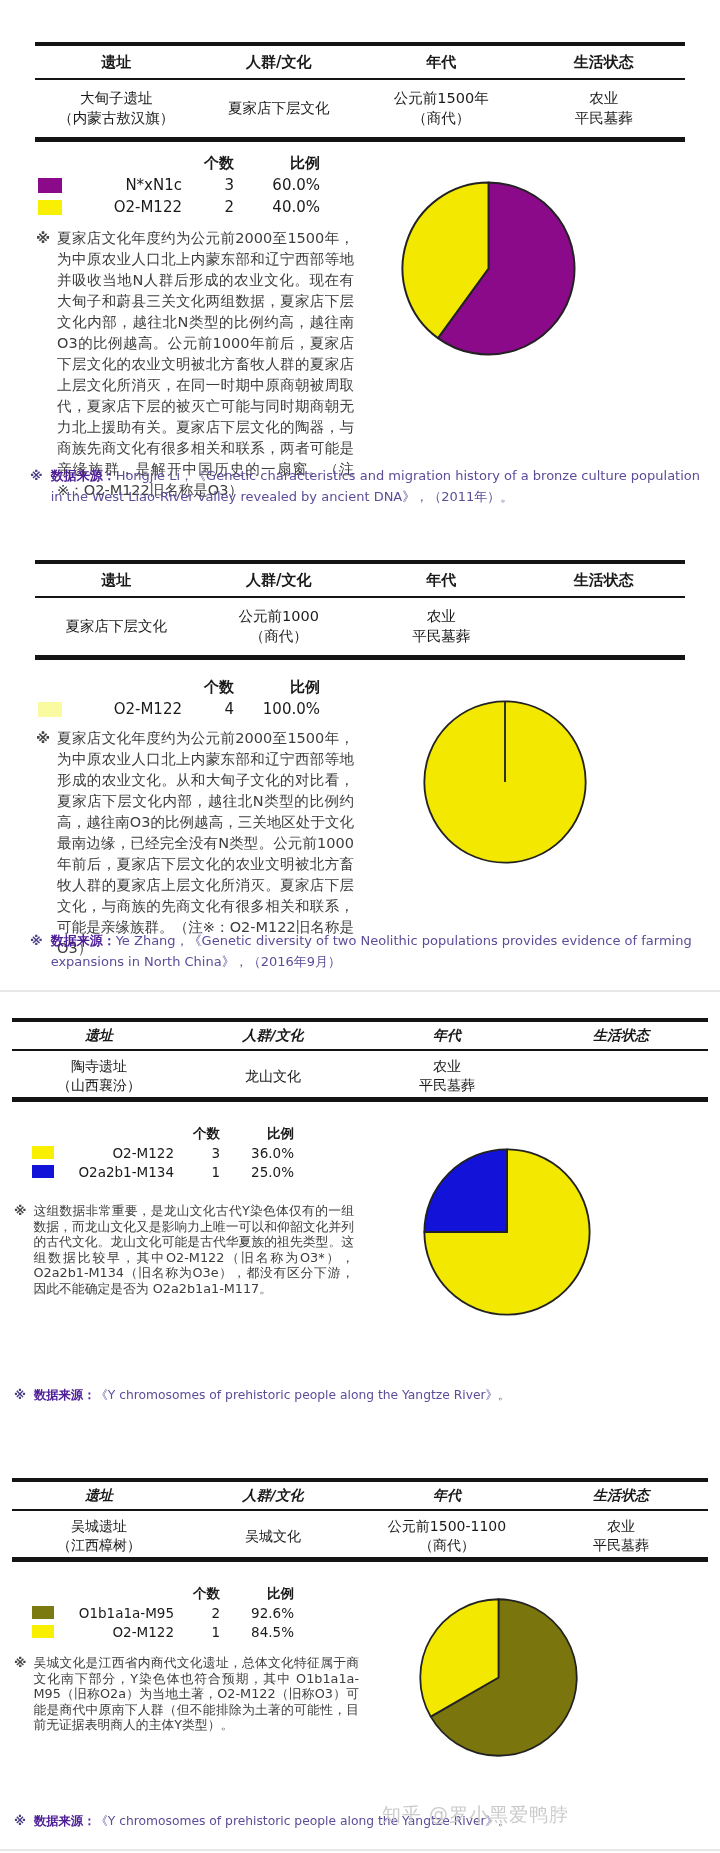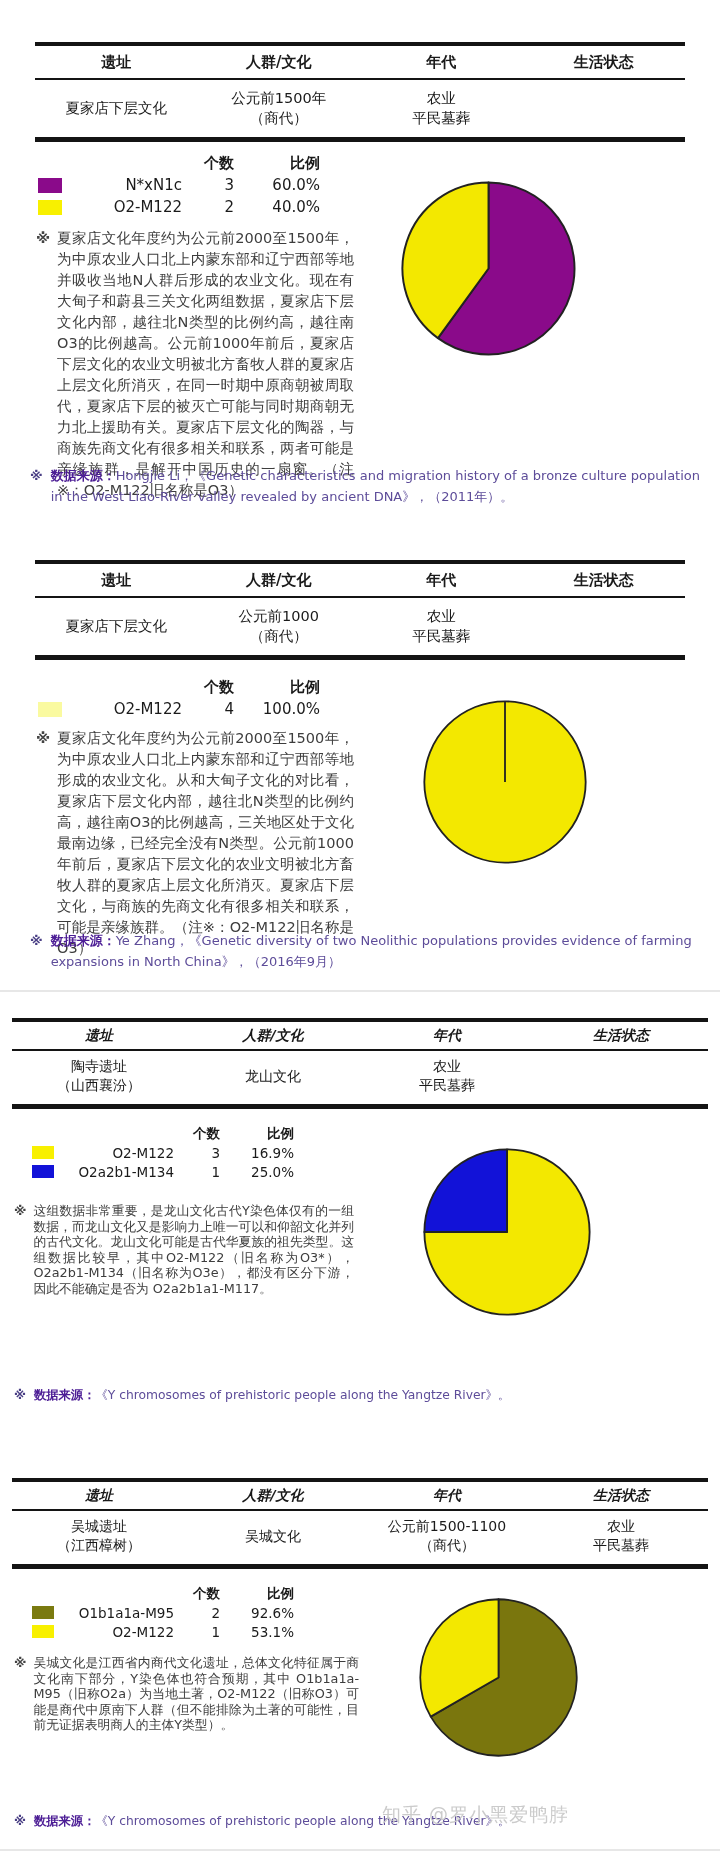--- a/index.html
+++ b/index.html
@@ -6,21 +6,21 @@
   #page{position:relative;width:720px;height:1853px;background:#fff;overflow:hidden;
         font-family:"DejaVu Sans","Liberation Sans",sans-serif;color:#1a1a1a;}
   
   .tbl{position:absolute;border-top:4px solid #141414;border-bottom:5px solid #141414;}
   .thead{display:grid;grid-template-columns:1fr 1fr 1fr 1fr;align-items:center;
          border-bottom:2px solid #141414;font-weight:bold;font-size:15px;text-align:center;
          padding:7px 0 6px 0;}
   .tbody{display:grid;grid-template-columns:1fr 1fr 1fr 1fr;align-items:center;
          text-align:center;font-size:14.5px;padding:8px 0 9px 0;line-height:20px;}
   .tbl.style-b .thead{font-style:italic;font-size:14px;padding:5px 0 4px 0;}
-  .tbl.style-b .tbody{font-size:14px;padding:6px 0 9px 0;line-height:19px;}
+  .tbl.style-b .tbody{font-size:14px;padding:6px 0 2px 0;line-height:19px;}
   
   .legend{position:absolute;font-size:15px;}
   .lrow{display:grid;grid-template-columns:26px 118px 52px 86px;align-items:center;height:22px;}
   .lhead{font-weight:bold;}
   .sw{width:24px;height:15px;display:inline-block;}
   .lname,.lcount,.lpct{text-align:right;white-space:nowrap;}
   .legend.small{font-size:13.5px;}
   .legend.small .lrow{height:19px;grid-template-columns:24px 118px 46px 74px;}
   .legend.small .sw{width:22px;height:13px;}
   
@@ -50,20 +50,24 @@
 
   <div class="tbl" style="top:42px;left:35px;width:650px;">
     <div class="thead">
       <span>遗址</span>
       <span>人群/文化</span>
       <span>年代</span>
       <span>生活状态</span>
     </div>
     <div class="tbody">
       <span>
+          <div>大甸子遗址</div>
+          <div>（内蒙古敖汉旗）</div>
+        </span>
+      <span>
           <div>夏家店下层文化</div>
         </span>
       <span>
           <div>公元前1500年</div>
           <div>（商代）</div>
         </span>
       <span>
           <div>农业</div>
           <div>平民墓葬</div>
         </span>
@@ -190,21 +194,21 @@
     <div class="lrow lhead">
       <span class="sw" style="visibility:hidden"></span>
         <span class="lname"></span>
       <span class="lcount">个数</span>
       <span class="lpct">比例</span>
     </div>
     <div class="lrow">
       <span class="sw" style="background: rgb(248, 240, 0);"></span>
       <span class="lname">O2-M122</span>
       <span class="lcount">3</span>
-      <span class="lpct">16.9%</span>
+      <span class="lpct">36.0%</span>
     </div>
     <div class="lrow">
       <span class="sw" style="background: rgb(18, 18, 216);"></span>
       <span class="lname">O2a2b1-M134</span>
       <span class="lcount">1</span>
       <span class="lpct">25.0%</span>
     </div>
   </div>
 
   <div class="pie" style="left:422px;top:1147px;width:170px;height:170px;">
@@ -260,21 +264,21 @@
     <div class="lrow">
       <span class="sw" style="background: rgb(122, 122, 16);"></span>
       <span class="lname">O1b1a1a-M95</span>
       <span class="lcount">2</span>
       <span class="lpct">92.6%</span>
     </div>
     <div class="lrow">
       <span class="sw" style="background: rgb(248, 240, 0);"></span>
       <span class="lname">O2-M122</span>
       <span class="lcount">1</span>
-      <span class="lpct">53.1%</span>
+      <span class="lpct">84.5%</span>
     </div>
   </div>
 
   <div class="pie" style="left:418px;top:1597px;width:161px;height:161px;">
       <svg viewBox="0 0 100 100">
         <path d="M50,50 L50.00,1.40 A48.6,48.6 0 1 1 7.91,74.30 Z" fill="#7a760d" stroke="#222" stroke-width="1.1" stroke-linejoin="round"></path>
         <path d="M50,50 L7.91,74.30 A48.6,48.6 0 0 1 50.00,1.40 Z" fill="#f3e800" stroke="#222" stroke-width="1.1" stroke-linejoin="round"></path>
       </svg>
     </div>
 

